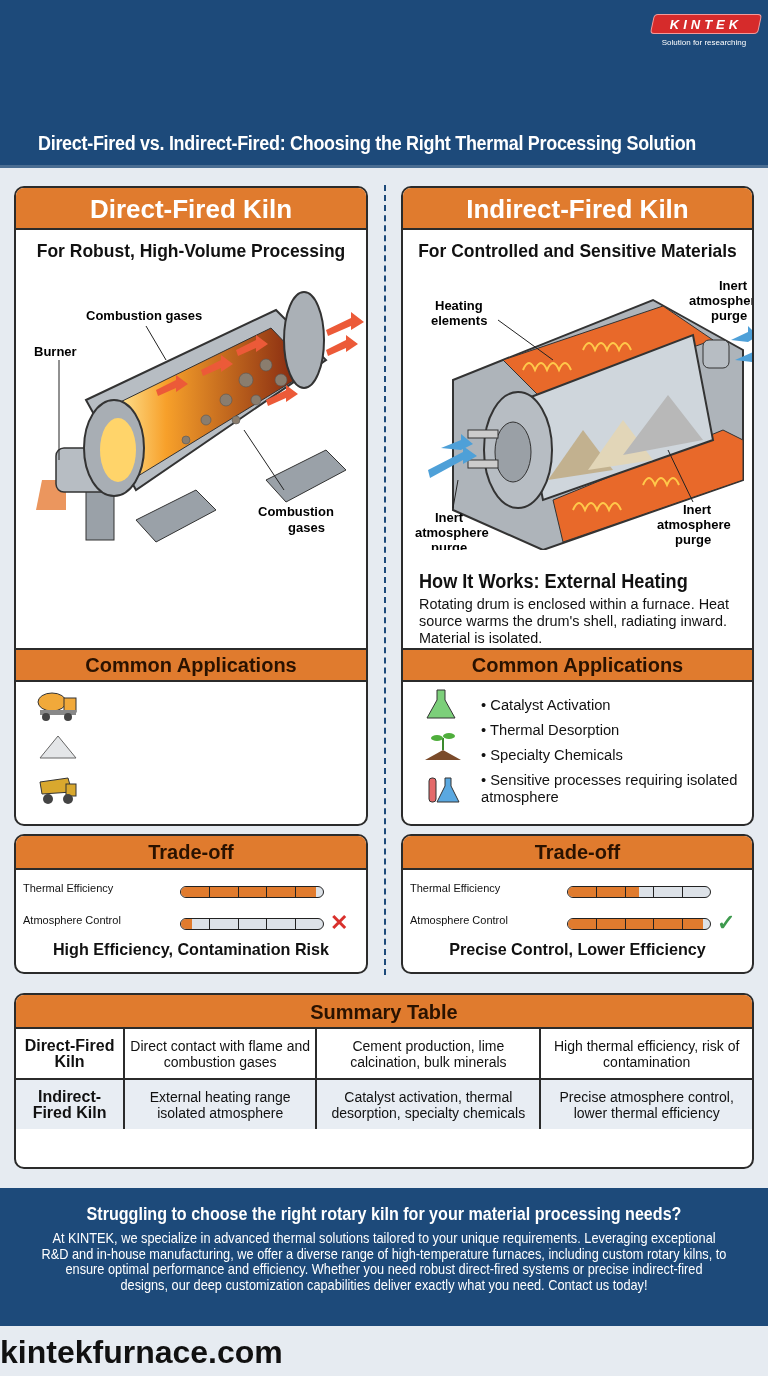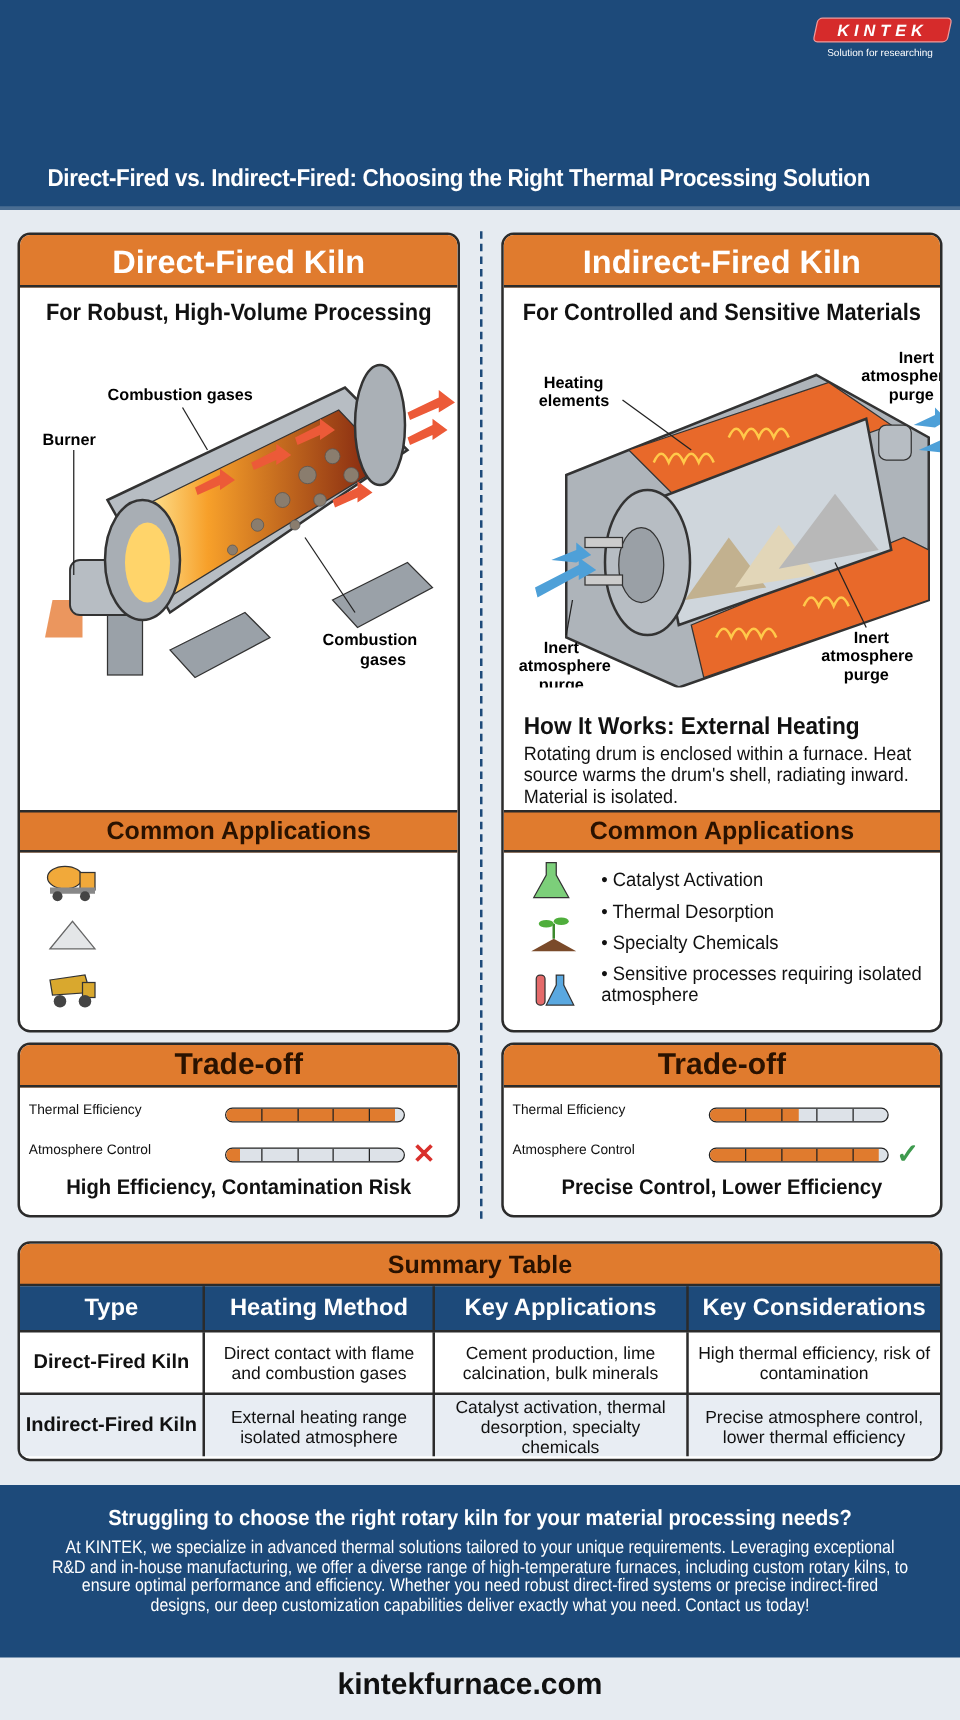--- a/index.html
+++ b/index.html
@@ -18,40 +18,40 @@
   .how { position: absolute; left: 16px; top: 382px; width: 340px; }
   .how-title { font-weight: bold; font-size: 19.5px; transform: scaleX(0.93); transform-origin: left; white-space: nowrap; }
   .how-text { font-size: 15.5px; line-height: 17px; margin-top: 2px; transform: scaleX(0.93); transform-origin: left; width: 370px; }
   .apps-head { position: absolute; left: 0; top: 460px; width: 100%; height: 34px; background: #e07b2e; border-top: 2px solid #2b2b2b; border-bottom: 2px solid #2b2b2b; text-align: center; font-weight: bold; font-size: 20px; line-height: 30px; color: #2a1200; }
   .apps-list { position: absolute; left: 70px; top: 504px; list-style: none; }
   .apps-list li { font-size: 15.5px; line-height: 25px; transform: scaleX(0.95); transform-origin: left; white-space: nowrap; }
   .apps-list li.multi { line-height: 17px; white-space: normal; width: 280px; margin-top: 4px; }
   .apps-list li::before { content: "• "; }
   .app-icons { position: absolute; left: 20px; top: 500px; width: 50px; }
   .trade { position: absolute; background: #fff; border: 2px solid #2b2b2b; border-radius: 10px; overflow: hidden; }
-  .trade-head { background: #e07b2e; height: 34px; line-height: 32px; text-align: center; font-weight: bold; font-size: 24px; color: #2a1200; border-bottom: 2px solid #2b2b2b; }
+  .trade-head { background: #e07b2e; height: 34px; line-height: 32px; text-align: center; font-weight: bold; font-size: 20px; color: #2a1200; border-bottom: 2px solid #2b2b2b; }
   .trade-row { position: absolute; left: 7px; font-size: 11px; white-space: nowrap; }
   .bar { position: absolute; width: 144px; height: 12px; border: 1.5px solid #222; border-radius: 7px; background: #dde2e8; overflow: hidden; }
   .bar-fill { position: absolute; left: 0; top: 0; height: 100%; background: #e07b2e; }
   .bar-seg { position: absolute; top: 0; height: 100%; border-left: 1.5px solid #222; }
   .trade-foot { position: absolute; left: 0; width: 100%; text-align: center; font-weight: bold; font-size: 17px; transform: scaleX(0.95); }
   .mark { position: absolute; font-size: 22px; font-weight: bold; }
   .summary { position: absolute; left: 14px; top: 993px; width: 740px; height: 176px; border: 2px solid #2b2b2b; border-radius: 10px; overflow: hidden; background: #fff; }
   .summary-head { height: 34px; background: #e07b2e; text-align: center; font-weight: bold; font-size: 20px; line-height: 34px; color: #2a1200; border-bottom: 2px solid #2b2b2b; }
   table { width: 100%; border-collapse: collapse; }
   th { background: #1d4a7a; color: #fff; font-size: 19px; height: 36px; border-right: 2px solid #2b2b2b; border-bottom: 2px solid #2b2b2b; }
   td { text-align: center; font-size: 14px; line-height: 16px; height: 50px; border-right: 2px solid #2b2b2b; border-bottom: 2px solid #2b2b2b; padding: 0 4px; }
   tr.alt td { background: #e8edf3; }
   td.type { font-weight: bold; font-size: 16px; }
   th:last-child, td:last-child { border-right: none; }
   tr:last-child td { border-bottom: none; }
   .cta { position: absolute; left: 0; top: 1188px; width: 768px; height: 138px; background: #1d4a7a; color: #fff; text-align: center; }
   .cta-title { font-weight: bold; font-size: 17.5px; margin-top: 16px; transform: scaleX(0.92); }
   .cta-text { font-size: 14.5px; line-height: 15.5px; margin: 6px auto 0; width: 780px; transform: scaleX(0.88); transform-origin: center; margin-left: -6px; }
-  .site { position: absolute; left: 0; top: 1334px; width: 752px; text-align: center; font-weight: bold; font-size: 24px; color: #111; }
+  .site { position: absolute; left: 0; top: 1334px; width: 752px; font-weight: bold; font-size: 32px; color: #111; }
 </style>
 </head>
 <body>
 
 <div class="header">
   <div class="subtitle">Direct-Fired vs. Indirect-Fired: Choosing the Right Thermal Processing Solution</div>
   <div class="logo"><span>KINTEK</span></div>
   <div class="logo-tag">Solution for researching</div>
 </div>
 
@@ -243,26 +243,20 @@
       <div class="bar-seg" style="left:80%;"></div>
   </div>
   <div class="mark" style="left:314px; top:74px; color:#3e9a4e;">✓</div>
   <div class="trade-foot" style="top:104px;">Precise Control, Lower Efficiency</div>
 </div>
 
 <div class="summary">
   <div class="summary-head">Summary Table</div>
   <table>
     <tbody>
-        <tr>
-      <th style="width:20%">Type</th>
-      <th style="width:25%">Heating Method</th>
-      <th style="width:27.5%">Key Applications</th>
-      <th>Key Considerations</th>
-    </tr>
     <tr>
       <td class="type">Direct-Fired Kiln</td>
       <td>Direct contact with flame and combustion gases</td>
       <td>Cement production, lime calcination, bulk minerals</td>
       <td>High thermal efficiency, risk of contamination</td>
     </tr>
     <tr class="alt">
       <td class="type">Indirect-Fired Kiln</td>
       <td>External heating range isolated atmosphere</td>
       <td>Catalyst activation, thermal desorption, specialty chemicals</td>

